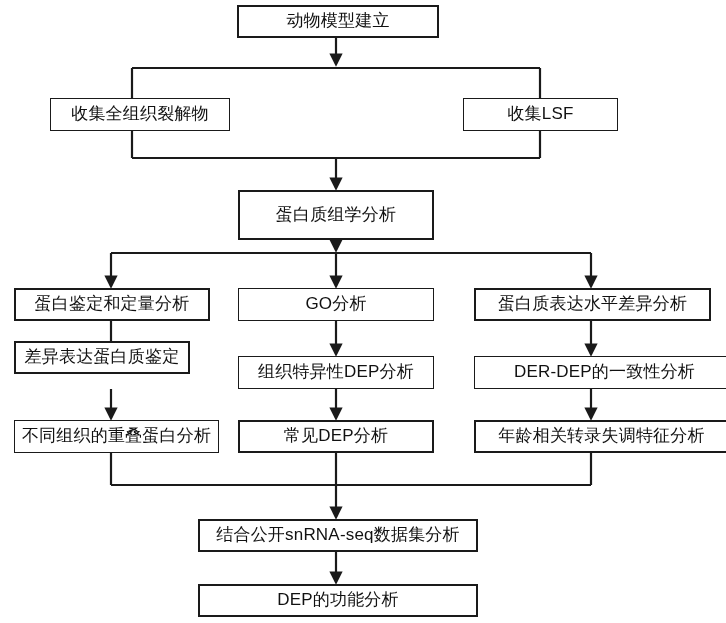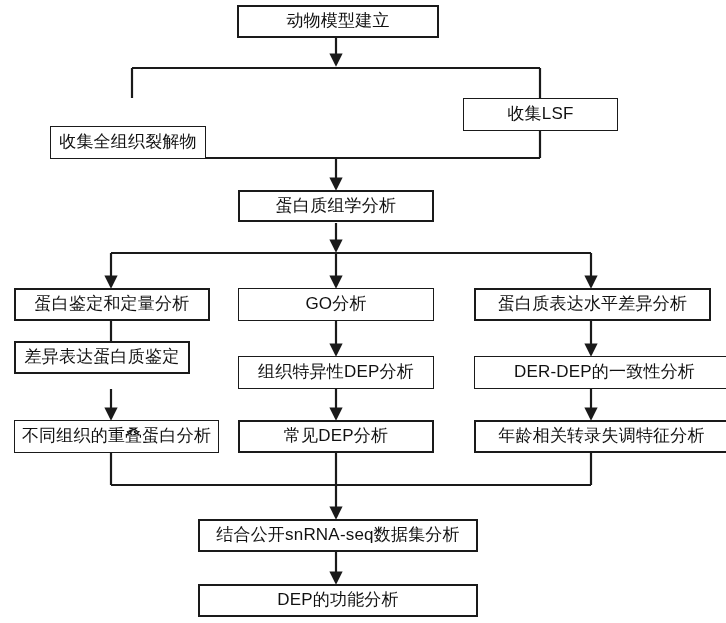--- a/index.html
+++ b/index.html
@@ -86,29 +86,29 @@
       <path d="M 336 485 L 336 517" marker-end="url(#arrow)"></path>
 
       <path d="M 336 552 L 336 582" marker-end="url(#arrow)"></path>
     </g>
   </svg>
 
   <div class="node" style="left:237px; top:5px; width:202px; height:33px;">
     <span>动物模型建立</span>
   </div>
 
-  <div class="node thin" style="left:50px; top:98px; width:156px; height:33px;margin-top:28px;">
+  <div class="node thin" style="left:50px; top:98px; width:180px; height:33px;">
     <span>收集全组织裂解物</span>
   </div>
 
   <div class="node thin" style="left:463px; top:98px; width:155px; height:33px;">
     <span>收集LSF</span>
   </div>
 
-  <div class="node" style="left:238px; top:190px; width:196px; height:32px;">
+  <div class="node" style="left:238px; top:190px; width:196px; height:50px;">
     <span>蛋白质组学分析</span>
   </div>
 
   <div class="node" style="left:14px; top:288px; width:196px; height:33px;">
     <span>蛋白鉴定和定量分析</span>
   </div>
 
   <div class="node thin" style="left:238px; top:288px; width:196px; height:33px;">
     <span>GO分析</span>
   </div>

